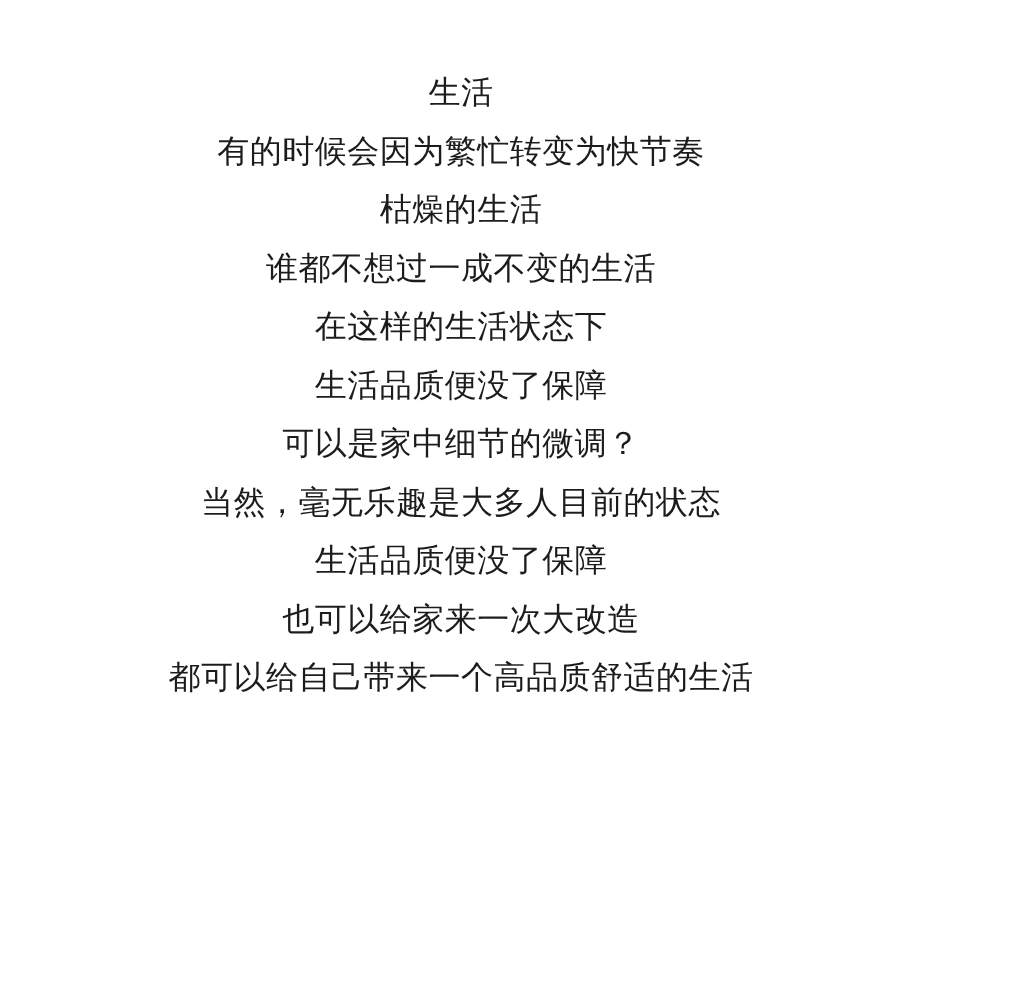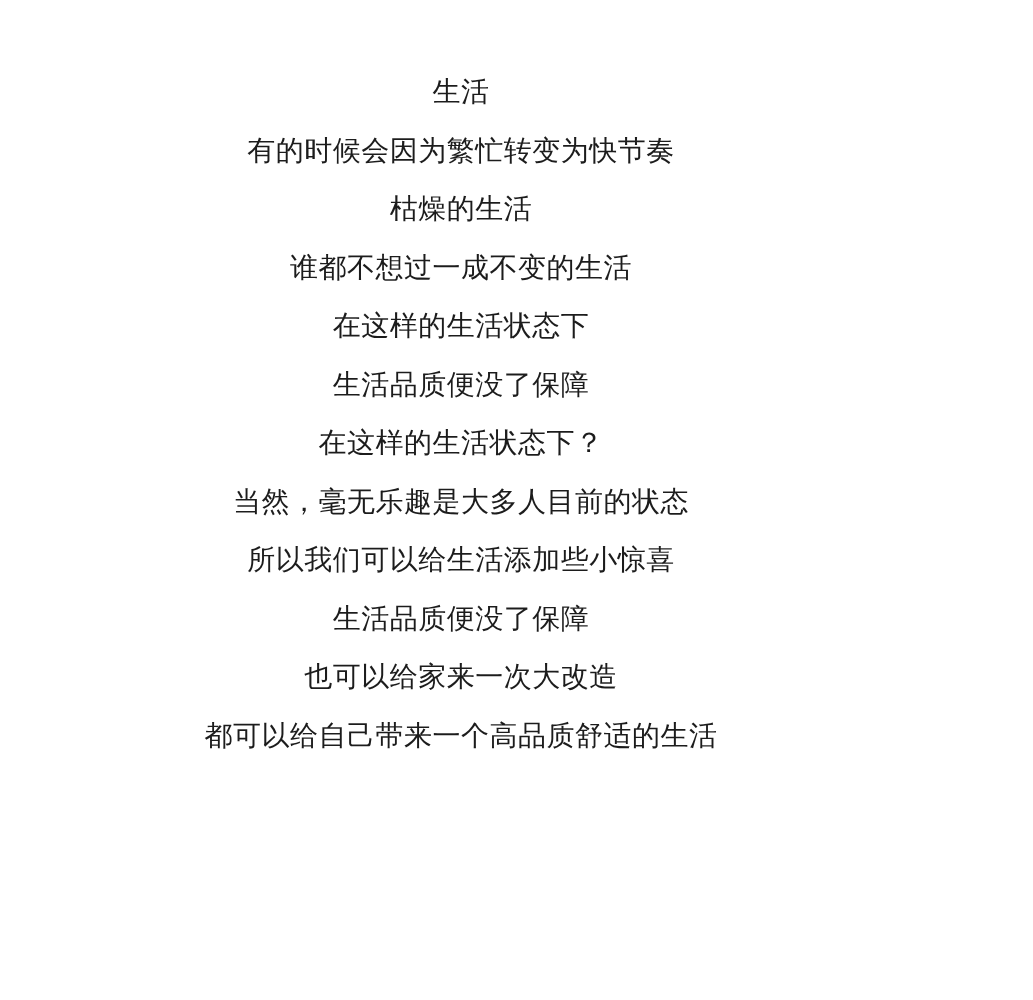--- a/index.html
+++ b/index.html
@@ -17,36 +17,35 @@
     box-sizing: border-box;
     width: 922px;            
     padding-top: 63px;
     text-align: center;
     color: #1c1c1c;
   }
   .title,
   .line {
     margin: 0;
     padding: 0;
-    font-size: 28px;
+    font-size: 32px;
     font-weight: normal;
     line-height: 58.5px;
     letter-spacing: 0.5px;
     white-space: nowrap;
   }
 </style>
 </head>
 <body style="background: rgb(255, 255, 255);">
 
 <div class="text-block" style="color: rgb(28, 28, 28);">
   <h1 class="title">生活</h1>
   <p class="line">有的时候会因为繁忙转变为快节奏</p>
   <p class="line">枯燥的生活</p>
   <p class="line">谁都不想过一成不变的生活</p>
   <p class="line">在这样的生活状态下</p>
   <p class="line">生活品质便没了保障</p>
-  <p class="line">在这样的生活状态下？</p>
+  <p class="line">可以是家中细节的微调？</p>
   <p class="line">当然，毫无乐趣是大多人目前的状态</p>
-  <p class="line">所以我们可以给生活添加些小惊喜</p>
   <p class="line">生活品质便没了保障</p>
   <p class="line">也可以给家来一次大改造</p>
   <p class="line">都可以给自己带来一个高品质舒适的生活</p>
 </div>
 
 </body></html>

